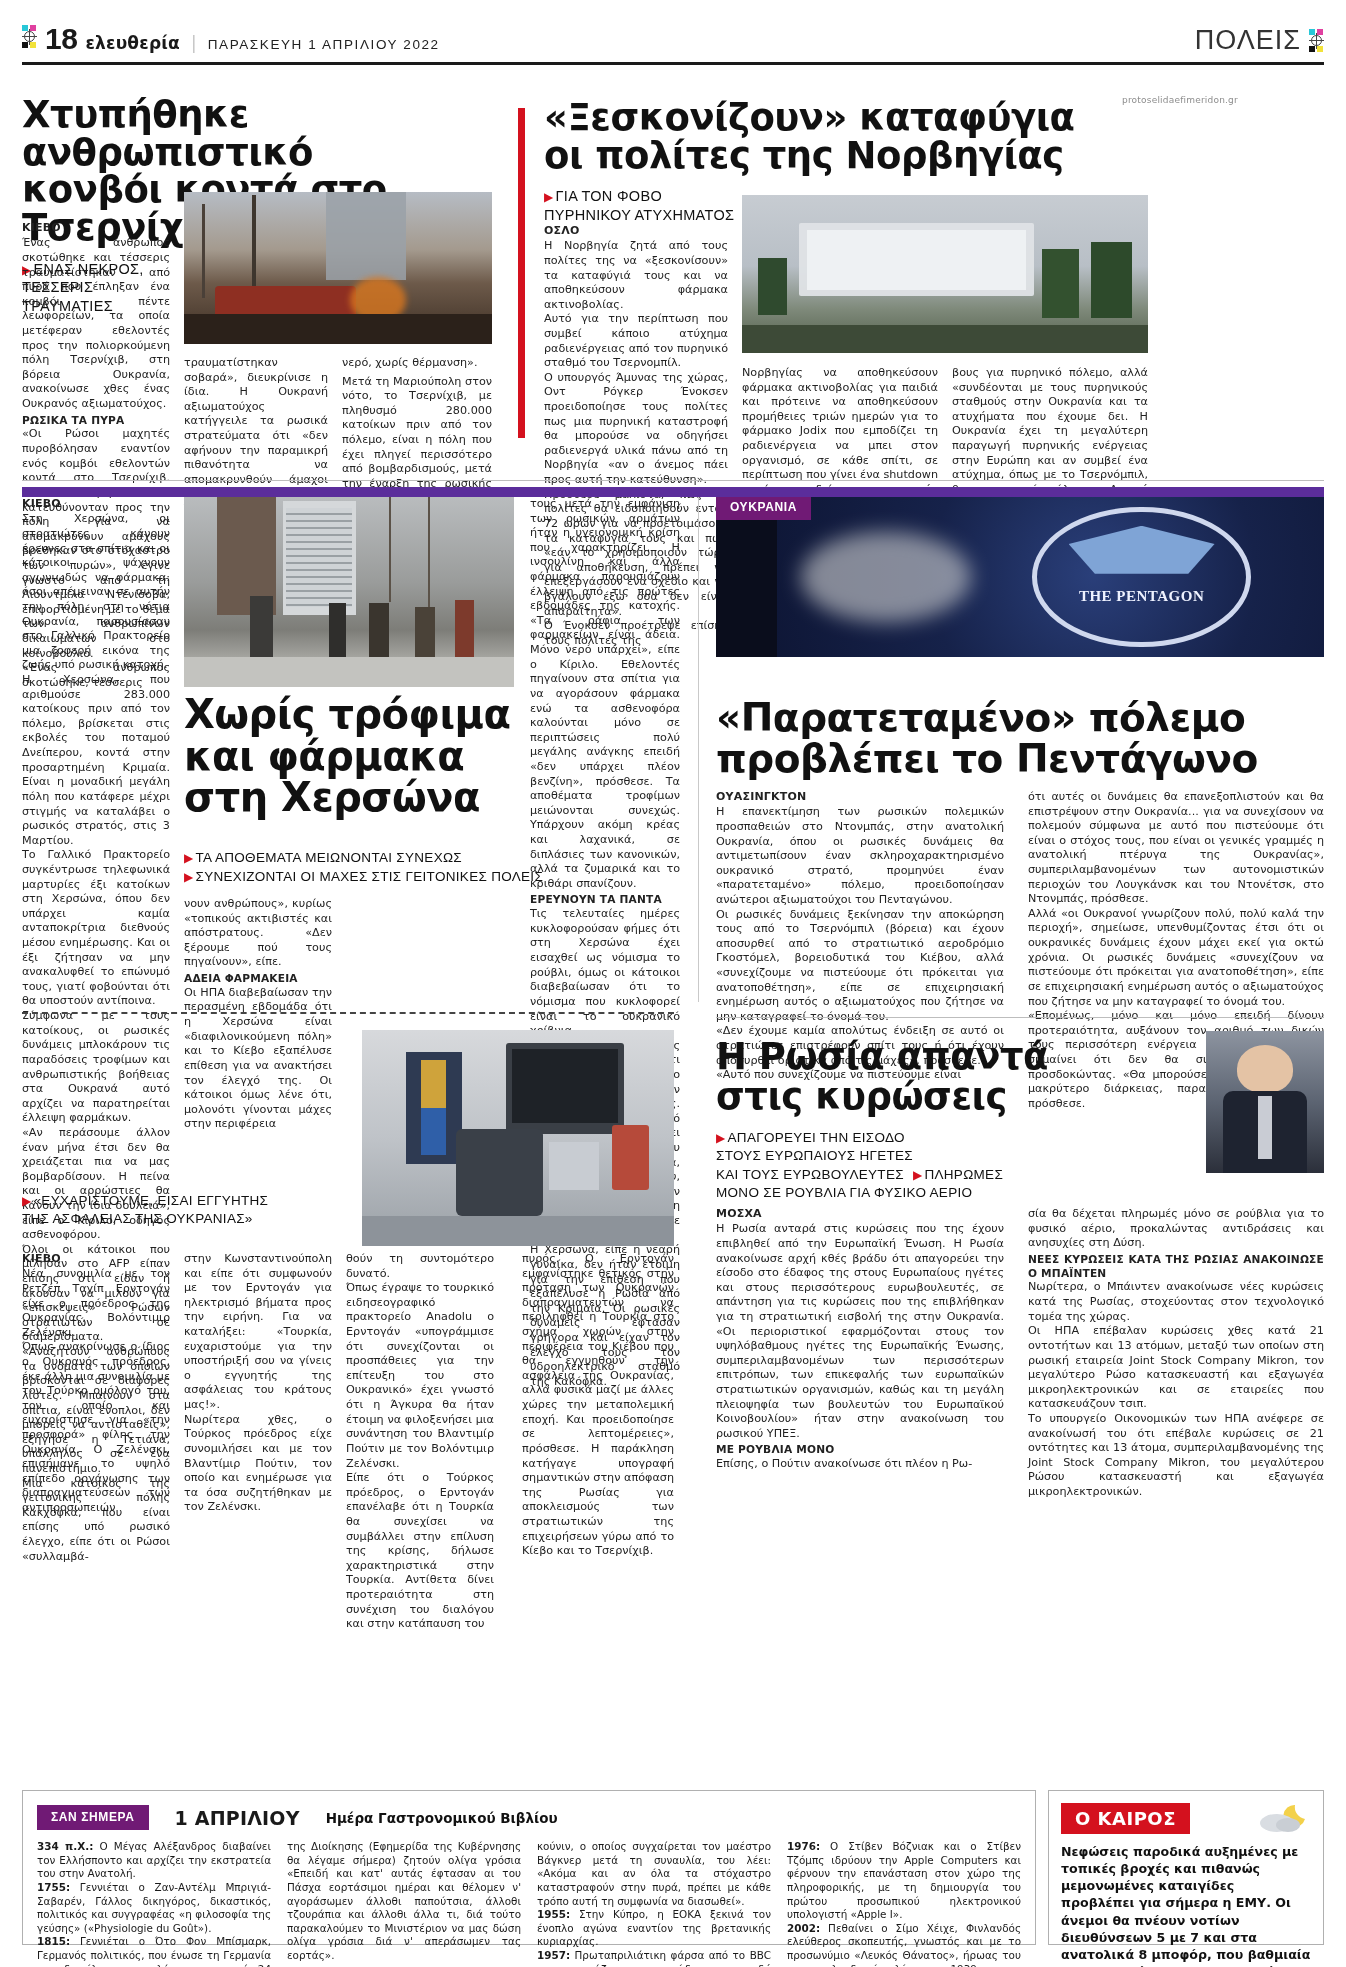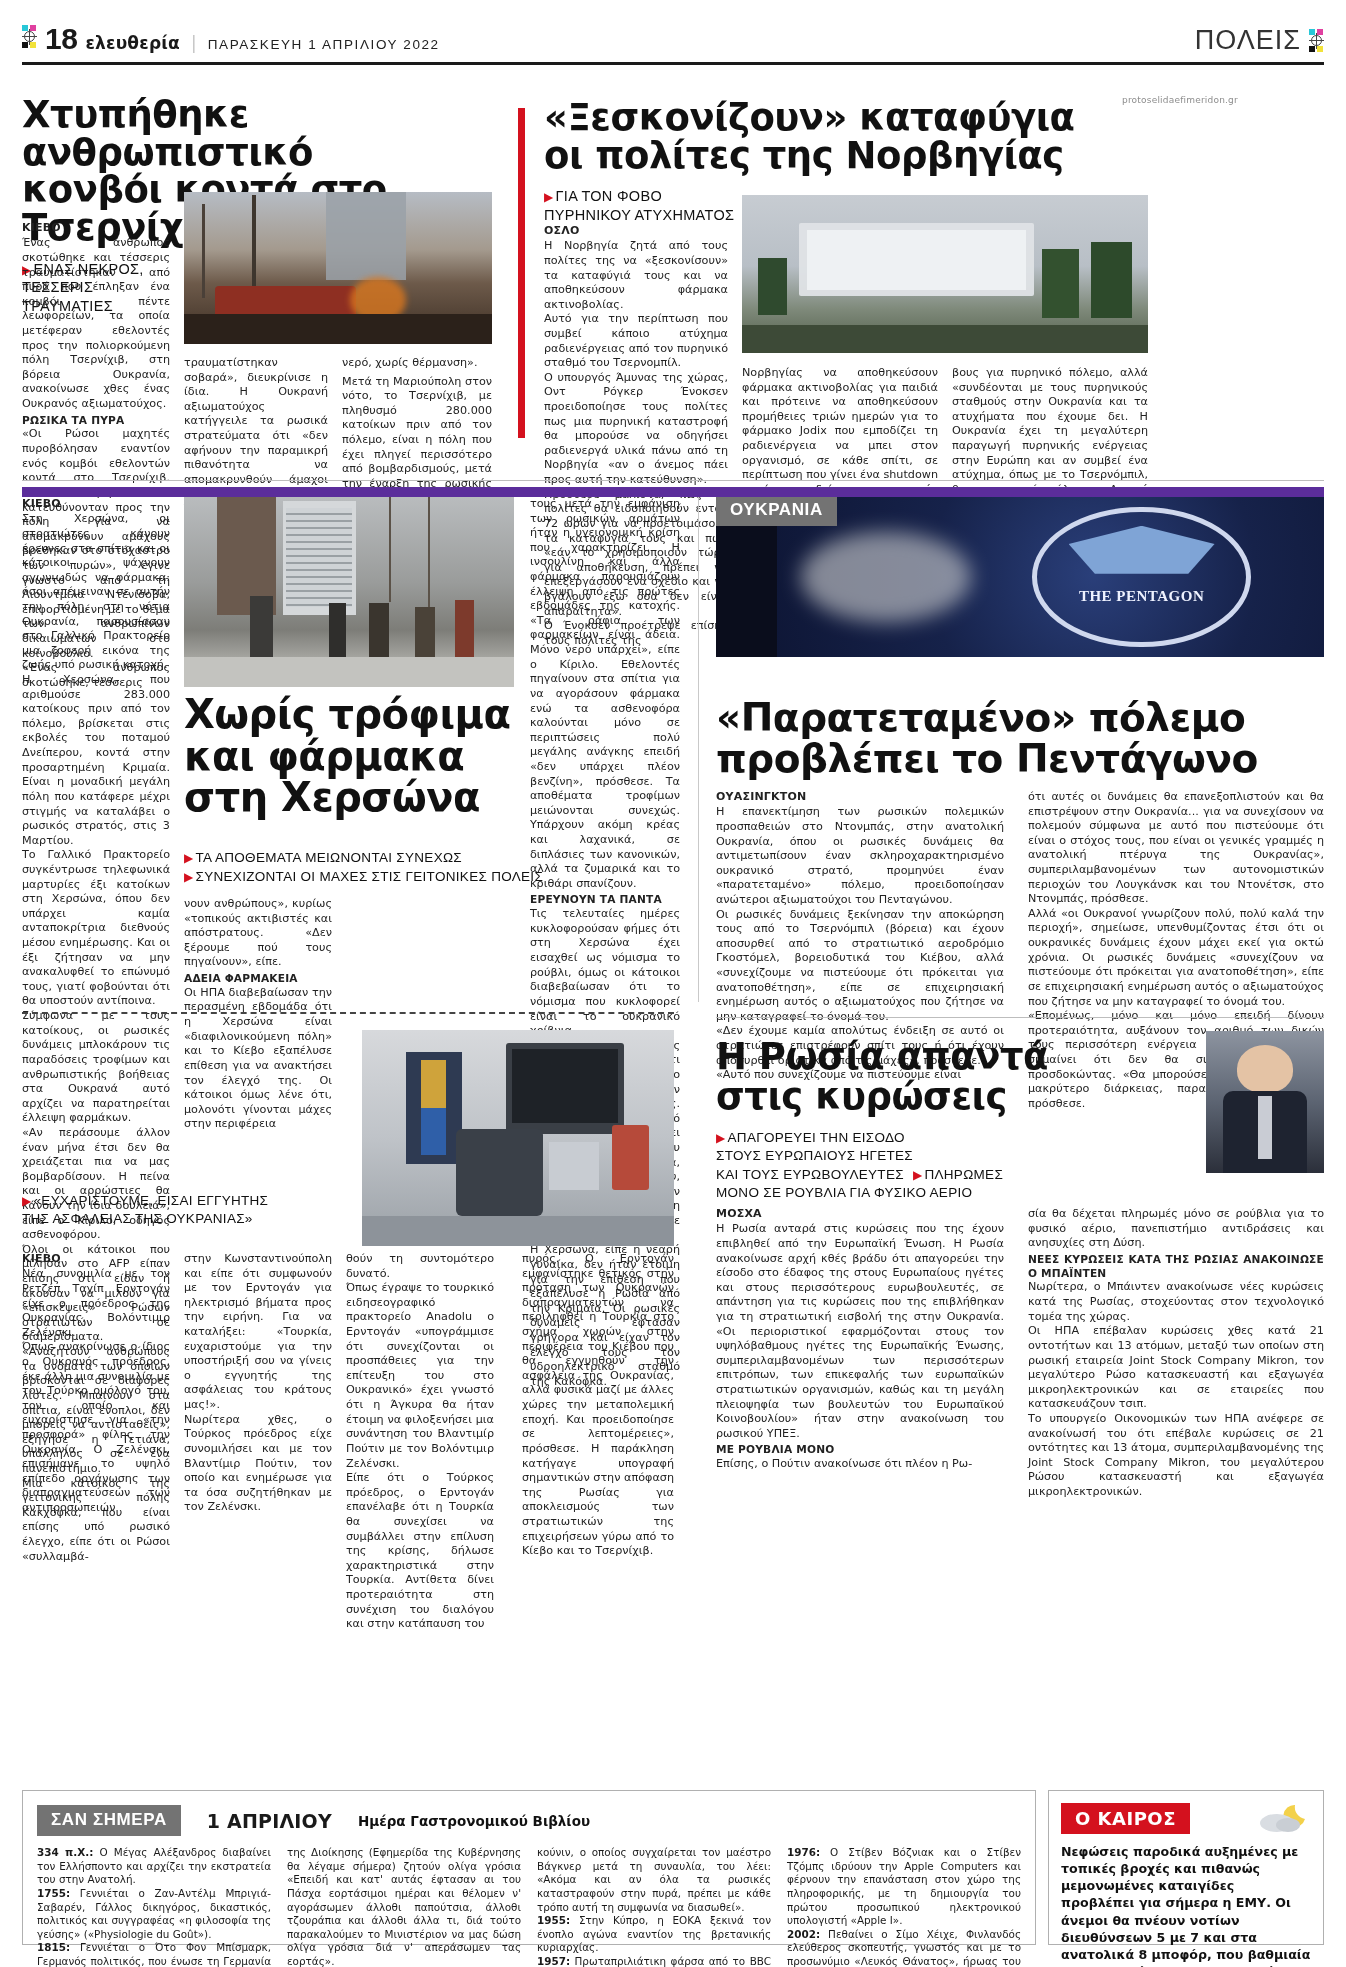--- a/index.html
+++ b/index.html
@@ -48,22 +48,22 @@
   .subhead { font-weight:700; font-size:10.6px; letter-spacing:0.2px; margin-top:2px;}
   .photo { background:#b9b4ae; position:relative; overflow:hidden; }
   .photo .grad { position:absolute; inset:0; }
   .caption { font-size:11.2px; line-height:1.305; text-align:justify; color:#222;}
 
   .v-rule { position:absolute; background:#c9c9c9; width:1px; }
   .h-rule { border:0; border-top:1px solid #bdbdbd; margin:0; }
   .red-bar { background:#d4111e; width:7px; }
   .dashed { border:0; border-top:2px dashed #444; margin:0; }
 
-  .tag { display:inline-block; background:#737373; color:#fff; font-weight:700;
-         font-size:17px; letter-spacing:0.6px; padding:5px 14px 6px 14px; font-family:"Liberation Sans",sans-serif;}
+  .tag { display:inline-block; background:#701a75; color:#fff; font-weight:700;
+         font-size:12px; letter-spacing:0.6px; padding:5px 14px 6px 14px; font-family:"Liberation Sans",sans-serif;}
   .watermark { position:absolute; font-size:9px; color:#8d8d8d; letter-spacing:0.2px;}
 
   
   #block-a { position:absolute; left:22px; top:96px; width:1302px; height:390px; }
   #block-b { position:absolute; left:22px; top:497px; width:1302px; height:880px; }
 
   .purple-bar { background:#5b2d9b; height:10px; width:100%; }
 
   
   .bottombox { border:1px solid #b0b0b0; }
@@ -309,21 +309,21 @@
           <span class="tri" style="margin-left:5px;">▶</span><span>ΠΛΗΡΩΜΕΣ</span><br>
           <span>ΜΟΝΟ ΣΕ ΡΟΥΒΛΙΑ ΓΙΑ ΦΥΣΙΚΟ ΑΕΡΙΟ</span>
         </div>
         <div style="position:absolute;left:0;top:170px;width:288px;" class="body-txt">
           <div class="dateline">ΜΟΣΧΑ</div>
           <p>Η Ρωσία ανταρά στις κυρώσεις που της έχουν επιβληθεί από την Ευρωπαϊκή Ένωση. Η Ρωσία ανακοίνωσε αρχή κθές βράδυ ότι απαγορεύει την είσοδο στο έδαφος της στους Ευρωπαίους ηγέτες και στους περισσότερους ευρωβουλευτές, σε απάντηση για τις κυρώσεις που της επιβλήθηκαν για τη στρατιωτική εισβολή της στην Ουκρανία. «Οι περιοριστικοί εφαρμόζονται στους τον υψηλόβαθμους ηγέτες της Ευρωπαϊκής Ένωσης, συμπεριλαμβανομένων των περισσότερων επιτρόπων, των επικεφαλής των ευρωπαϊκών στρατιωτικών οργανισμών, καθώς και τη μεγάλη πλειοψηφία των βουλευτών του Ευρωπαϊκού Κοινοβουλίου» ήταν στην ανακοίνωση του ρωσικού ΥΠΕΞ.</p>
           <div class="subhead">ΜΕ ΡΟΥΒΛΙΑ ΜΟΝΟ</div>
           <p>Επίσης, ο Πούτιν ανακοίνωσε ότι πλέον η Ρω-</p>
         </div>
         <div style="position:absolute;left:312px;top:170px;width:296px;" class="body-txt">
-          <p>σία θα δέχεται πληρωμές μόνο σε ρούβλια για το φυσικό αέριο, πανεπιστήμιο αντιδράσεις και ανησυχίες στη Δύση.</p>
+          <p>σία θα δέχεται πληρωμές μόνο σε ρούβλια για το φυσικό αέριο, προκαλώντας αντιδράσεις και ανησυχίες στη Δύση.</p>
           <div class="subhead">ΝΕΕΣ ΚΥΡΩΣΕΙΣ ΚΑΤΑ ΤΗΣ ΡΩΣΙΑΣ ΑΝΑΚΟΙΝΩΣΕ Ο ΜΠΑΪΝΤΕΝ</div>
           <p>Νωρίτερα, ο Μπάιντεν ανακοίνωσε νέες κυρώσεις κατά της Ρωσίας, στοχεύοντας στον τεχνολογικό τομέα της χώρας.</p>
           <p>Οι ΗΠΑ επέβαλαν κυρώσεις χθες κατά 21 οντοτήτων και 13 ατόμων, μεταξύ των οποίων στη ρωσική εταιρεία Joint Stock Company Mikron, τον μεγαλύτερο Ρώσο κατασκευαστή και εξαγωγέα μικροηλεκτρονικών και σε εταιρείες που κατασκευάζουν τσιπ.</p>
           <p>Το υπουργείο Οικονομικών των ΗΠΑ ανέφερε σε ανακοίνωσή του ότι επέβαλε κυρώσεις σε 21 οντότητες και 13 άτομα, συμπεριλαμβανομένης της Joint Stock Company Mikron, του μεγαλύτερου Ρώσου κατασκευαστή και εξαγωγέα μικροηλεκτρονικών.</p>
         </div>
       </div>
     </div>
   </div>
 
   <div class="purple-bar" style="position:absolute;left:22px;top:487px;width:1302px;"></div>
@@ -377,21 +377,21 @@
         <div><b>334 π.Χ.:</b> <span>Ο Μέγας Αλέξανδρος διαβαίνει τον Ελλήσποντο και αρχίζει την εκστρατεία του στην Ανατολή.</span></div>
         <div><b>1755:</b> <span>Γεννιέται ο Ζαν-Αντέλμ Μπριγιά-Σαβαρέν, Γάλλος δικηγόρος, δικαστικός, πολιτικός και συγγραφέας «η φιλοσοφία της γεύσης» («Physiologie du Goût»).</span></div>
         <div><b>1815:</b> <span>Γεννιέται ο Ότο Φον Μπίσμαρκ, Γερμανός πολιτικός, που ένωσε τη Γερμανία και διετέλεσε καγκελάριος της επί 24 χρόνια.</span></div>
 
       </div>
       <div class="sansimera-col" style="width:236px;">
         <div><span>της Διοίκησης (Εφημερίδα της Κυβέρνησης θα λέγαμε σήμερα) ζητούν ολίγα γρόσια «Επειδή και κατ' αυτάς έφτασαν αι του Πάσχα εορτάσιμοι ημέραι και θέλομεν ν' αγοράσωμεν άλλοθι παπούτσια, άλλοθι τζουράπια και άλλοθι άλλα τι, διά τούτο παρακαλούμεν το Μινιστέριον να μας δώση ολίγα γρόσια διά ν' απεράσωμεν τας εορτάς».</span></div>
 
       </div>
       <div class="sansimera-col" style="width:236px;">
-        <div><span>κούνιν, ο οποίος συγχαίρεται τον μαέστρο Βάγκνερ μετά τη συναυλία, του λέει: «Ακόμα και αν όλα τα ρωσικές καταστραφούν στην πυρά, πρέπει με κάθε τρόπο αυτή τη συμφωνία να διασωθεί».</span></div>
+        <div><span>κούνιν, ο οποίος συγχαίρεται τον μαέστρο Βάγκνερ μετά τη συναυλία, του λέει: «Ακόμα και αν όλα τα στόχαστρο καταστραφούν στην πυρά, πρέπει με κάθε τρόπο αυτή τη συμφωνία να διασωθεί».</span></div>
         <div><b>1955:</b> <span>Στην Κύπρο, η ΕΟΚΑ ξεκινά τον ένοπλο αγώνα εναντίον της βρετανικής κυριαρχίας.</span></div>
         <div><b>1957:</b> <span>Πρωταπριλιάτικη φάρσα από το BBC με ρεπορτάζ για την ανώδυνη συγκομιδή σπαγγέτι στην Ιταλία και γίνεται πιστευτός!</span></div>
       </div>
       <div class="sansimera-col" style="width:236px;">
         <div><b>1976:</b> <span>Ο Στίβεν Βόζνιακ και ο Στίβεν Τζόμπς ιδρύουν την Apple Computers και φέρνουν την επανάσταση στον χώρο της πληροφορικής, με τη δημιουργία του πρώτου προσωπικού ηλεκτρονικού υπολογιστή «Apple I».</span></div>
         <div><b>2002:</b> <span>Πεθαίνει ο Σίμο Χέιχε, Φινλανδός ελεύθερος σκοπευτής, γνωστός και με το προσωνύμιο «Λευκός Θάνατος», ήρωας του ρωσοφινλανδικού πολέμου του 1939.</span></div>
 
       </div>
     </div>
   </div>

